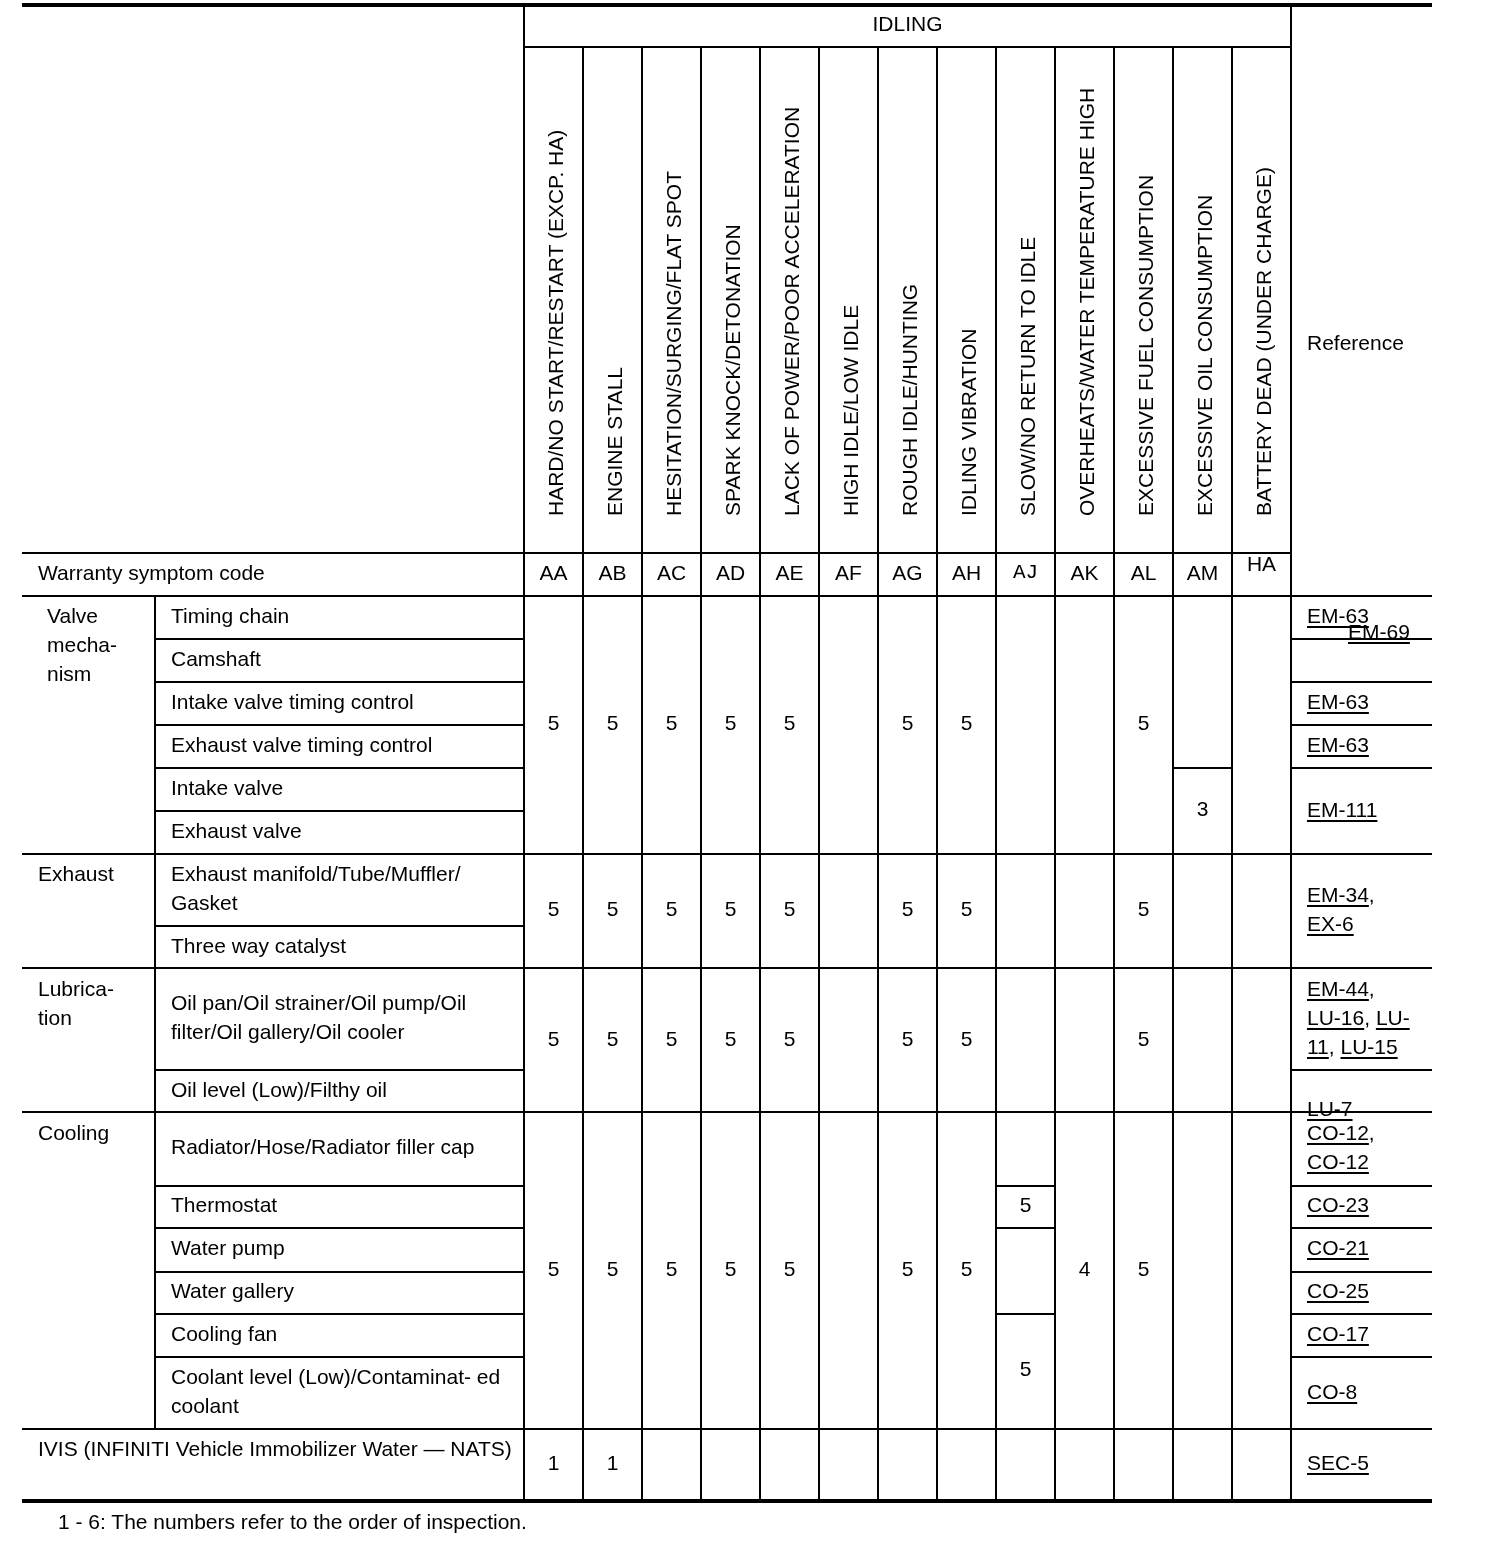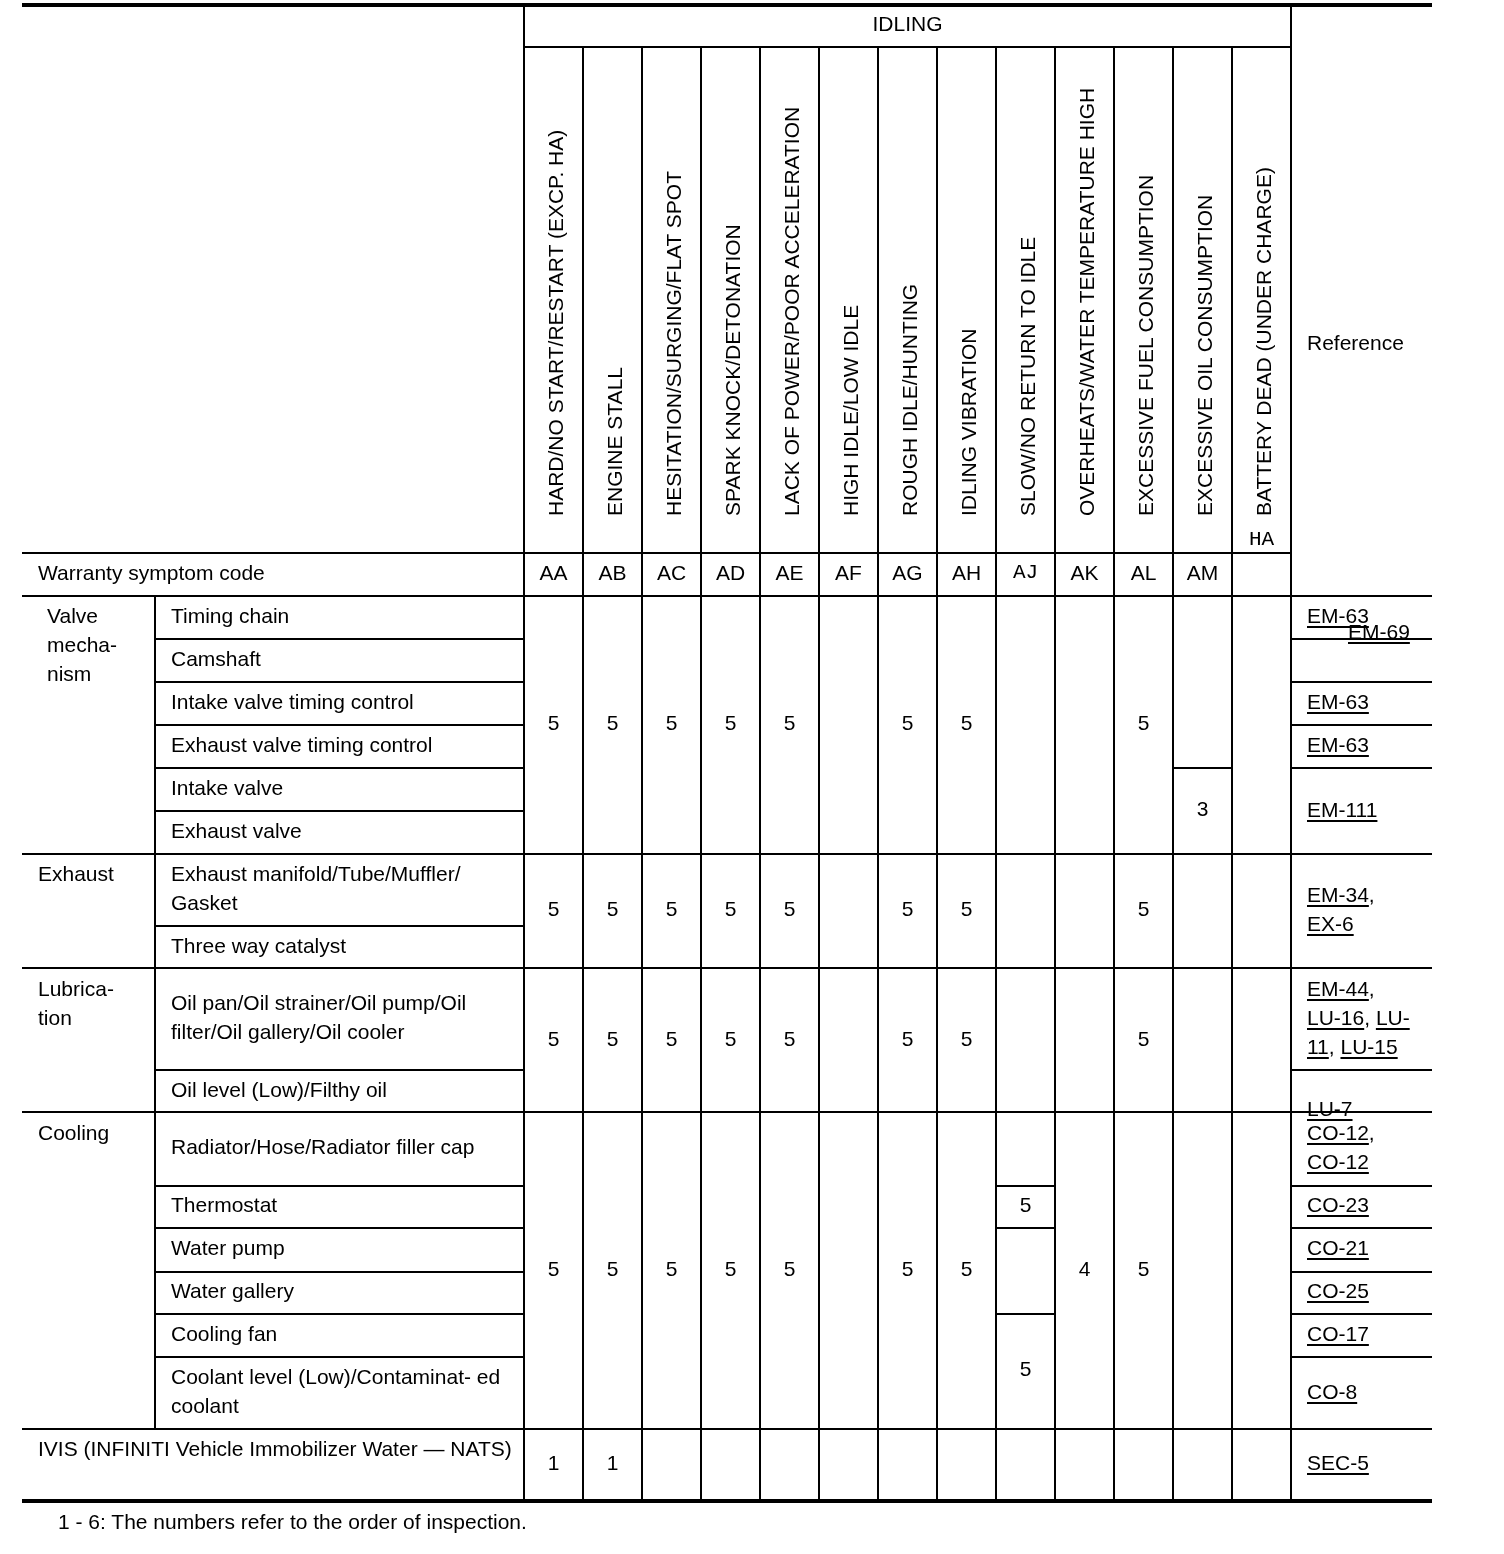--- a/index.html
+++ b/index.html
@@ -129,21 +129,21 @@
 <div class="num" style="left:642px;top:561px;">AC</div>
 <div class="num" style="left:701px;top:561px;">AD</div>
 <div class="num" style="left:760px;top:561px;">AE</div>
 <div class="num" style="left:819px;top:561px;">AF</div>
 <div class="num" style="left:878px;top:561px;">AG</div>
 <div class="num" style="left:937px;top:561px;">AH</div>
 <div class="num" style="left:996px;top:561px;font-family:Liberation Mono, monospace;">AJ</div>
 <div class="num" style="left:1055px;top:561px;">AK</div>
 <div class="num" style="left:1114px;top:561px;">AL</div>
 <div class="num" style="left:1173px;top:561px;">AM</div>
-<div class="num" style="left:1232px;top:528px;font-family:Liberation Mono, monospace;">HA</div>
+<div class="num" style="left:1232px;top:552px;">HA</div>
 
 <div class="txt wrap" style="left:38px;top:601px;width:90px;margin-left:9px;">Valve mecha- nism</div>
 <div class="txt" style="left:171px;top:601px;">Timing chain</div>
 <div class="txt" style="left:171px;top:644px;">Camshaft</div>
 <div class="txt" style="left:171px;top:687px;">Intake valve timing control</div>
 <div class="txt" style="left:171px;top:730px;">Exhaust valve timing control</div>
 <div class="txt" style="left:171px;top:773px;">Intake valve</div>
 <div class="txt" style="left:171px;top:816px;">Exhaust valve</div>
 
 <div class="num" style="left:524px;top:711px;">5</div>

